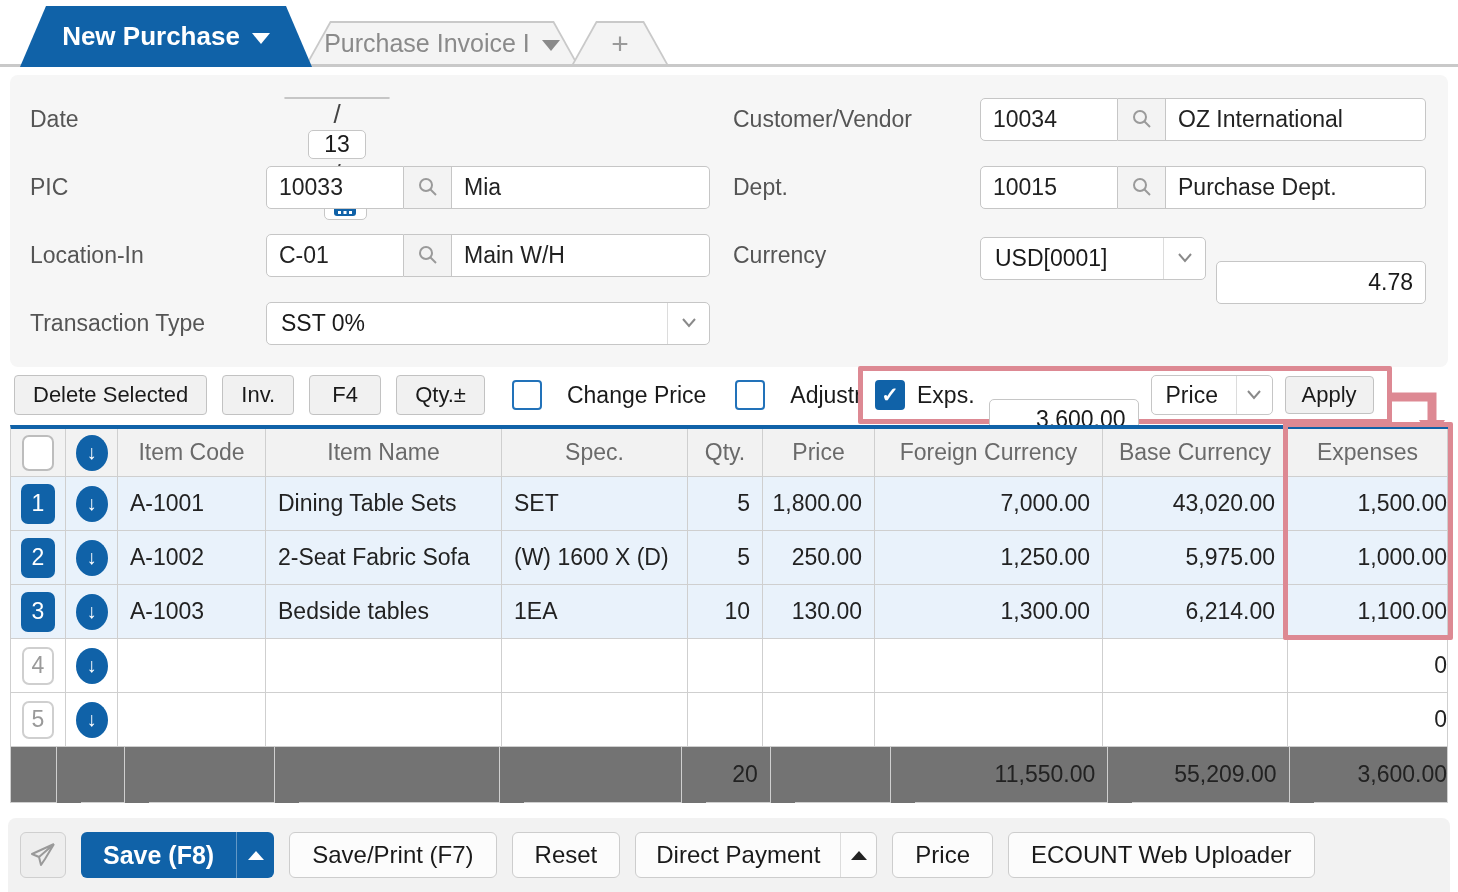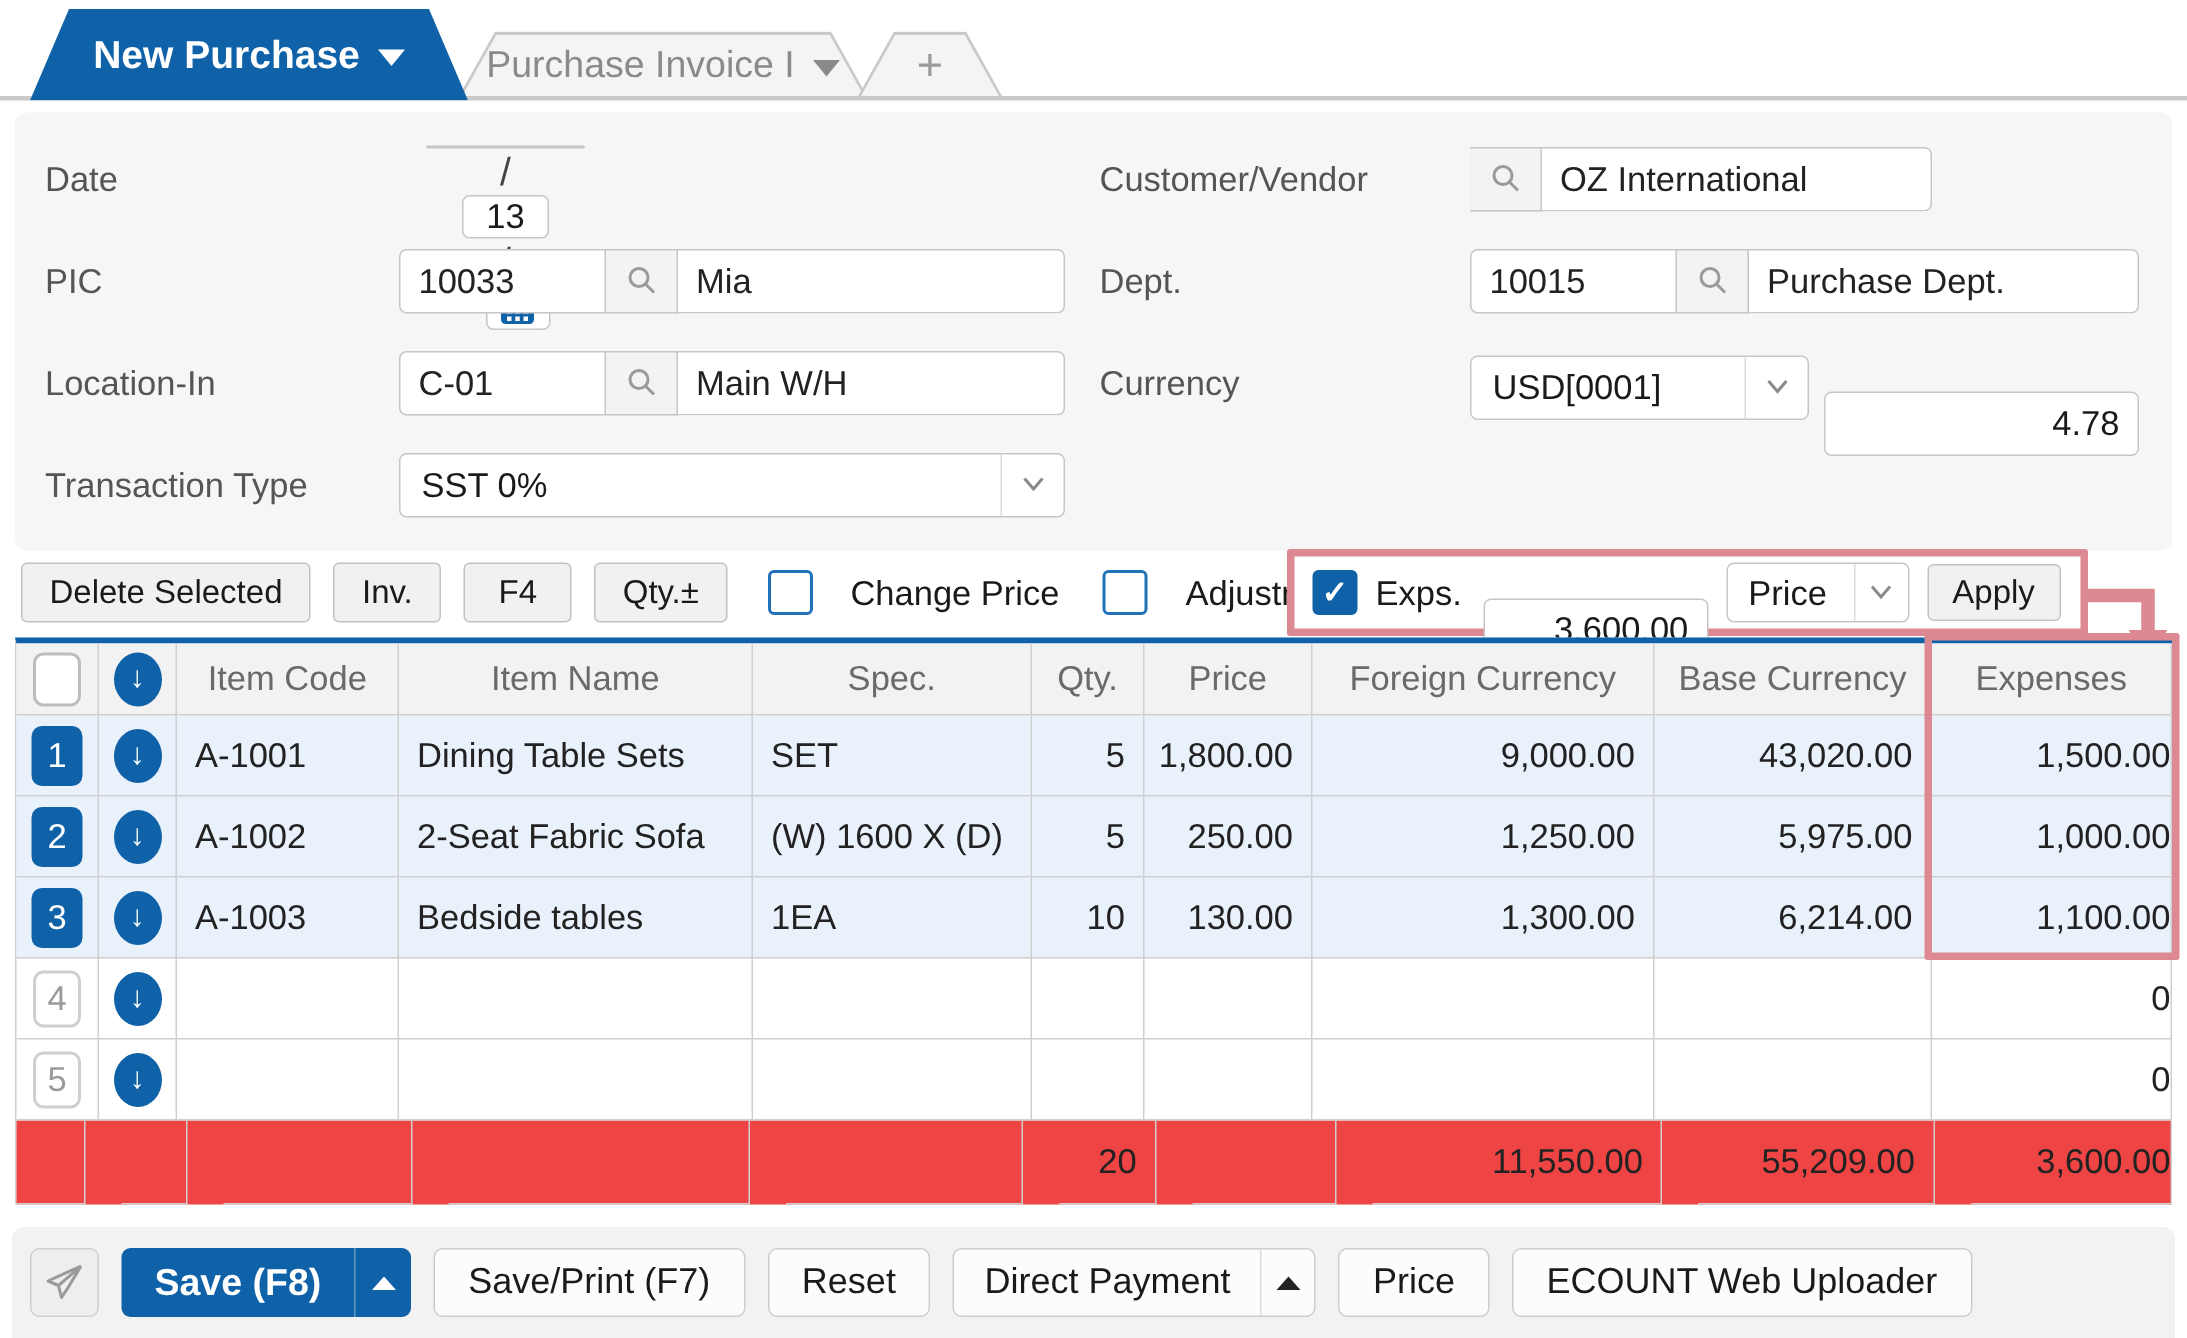--- a/index.html
+++ b/index.html
@@ -82,21 +82,21 @@
   .c-spec{width:186px;padding-left:12px;}
   .c-qty{width:75px;justify-content:flex-end;padding-right:12px;}
   .c-price{width:112px;justify-content:flex-end;padding-right:12px;}
   .c-fc{width:228px;justify-content:flex-end;padding-right:12px;}
   .c-bc{width:185px;justify-content:flex-end;padding-right:12px;}
   .c-exp{width:160px;justify-content:flex-end;padding-right:0;}
   .hrow{height:48px;background:#f2f2f2;}
   .hrow .cell{color:#6a6a6a;justify-content:center;padding:0;}
   .drow{height:54px;}
   .drow.filled{background:var(--rowblue);}
-  .totrow{height:56px;background:#ef4444;gap:24px;}
+  .totrow{height:56px;background:#737373;gap:24px;}
   .hcb{width:32px;height:36px;border:2px solid #bdbdbd;border-radius:7px;background:#fff;cursor:pointer;}
   .badge{width:34px;height:40px;border-radius:7px;background:var(--accent);color:#fff;
     display:flex;align-items:center;justify-content:center;font-size:23px;cursor:pointer;}
   .badge.empty{background:#fff;border:2px solid #cfcfcf;color:#9a9a9a;width:32px;height:38px;}
   .circ{width:32px;height:36px;border-radius:50%;background:var(--accent);color:#fff;
     display:flex;align-items:center;justify-content:center;font-size:20px;cursor:pointer;}
   .expoverlay{position:absolute;left:1283px;top:422px;width:170px;height:218px;
     border:5px solid var(--pink);border-radius:2px;pointer-events:none;}
 
   
@@ -176,20 +176,21 @@
           <rect x="17" y="18" width="3" height="3" fill="#fff"></rect>
         </svg>
     </div>
   </div>
 
   <div class="frow" style="left:723px;top:22px;">
       <span class="flabel">Customer/Vendor</span>
     </div>
   <div class="frow" style="left:970px;top:22px;">
     <div class="combo">
+      <div class="code">10034</div>
       <div class="addon">
           <svg width="22" height="22" viewBox="0 0 22 22">
             <circle cx="9" cy="9" r="6" fill="none" stroke="#9a9a9a" stroke-width="2"></circle>
             <line x1="13.5" y1="13.5" x2="19" y2="19" stroke="#9a9a9a" stroke-width="2"></line>
           </svg>
         </div>
       <div class="name" style="width:260px;">OZ International</div>
     </div>
   </div>
 
@@ -327,21 +328,21 @@
         <span class="badge">1</span>
       </div>
     <div class="cell c-arrow">
         <span class="circ">↓</span>
       </div>
     <div class="cell c-code">A-1001</div>
     <div class="cell c-name">Dining Table Sets</div>
     <div class="cell c-spec">SET</div>
     <div class="cell c-qty">5</div>
     <div class="cell c-price">1,800.00</div>
-    <div class="cell c-fc">9,000.00</div>
+    <div class="cell c-fc">7,000.00</div>
     <div class="cell c-bc">43,020.00</div>
     <div class="cell c-exp">1,500.00</div>
   </div>
 
   <div class="trow drow filled">
     <div class="cell c-check">
         <span class="badge">2</span>
       </div>
     <div class="cell c-arrow">
         <span class="circ">↓</span>

